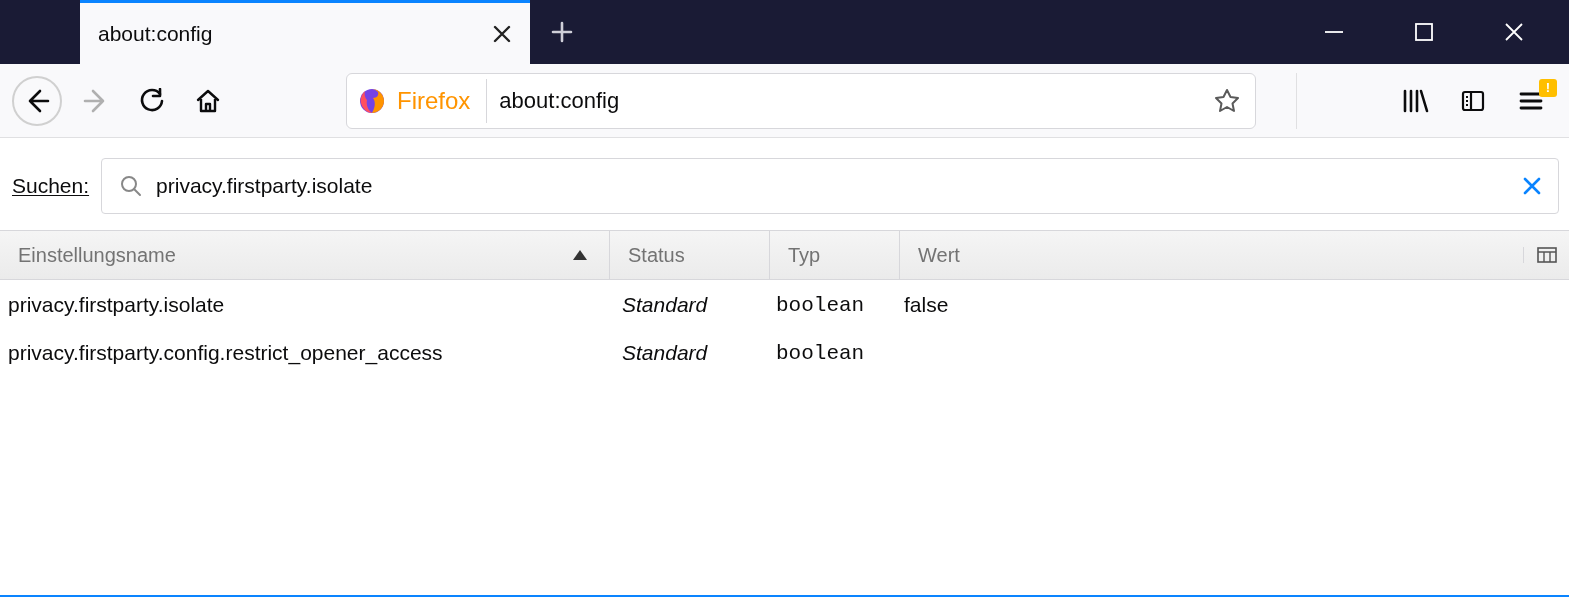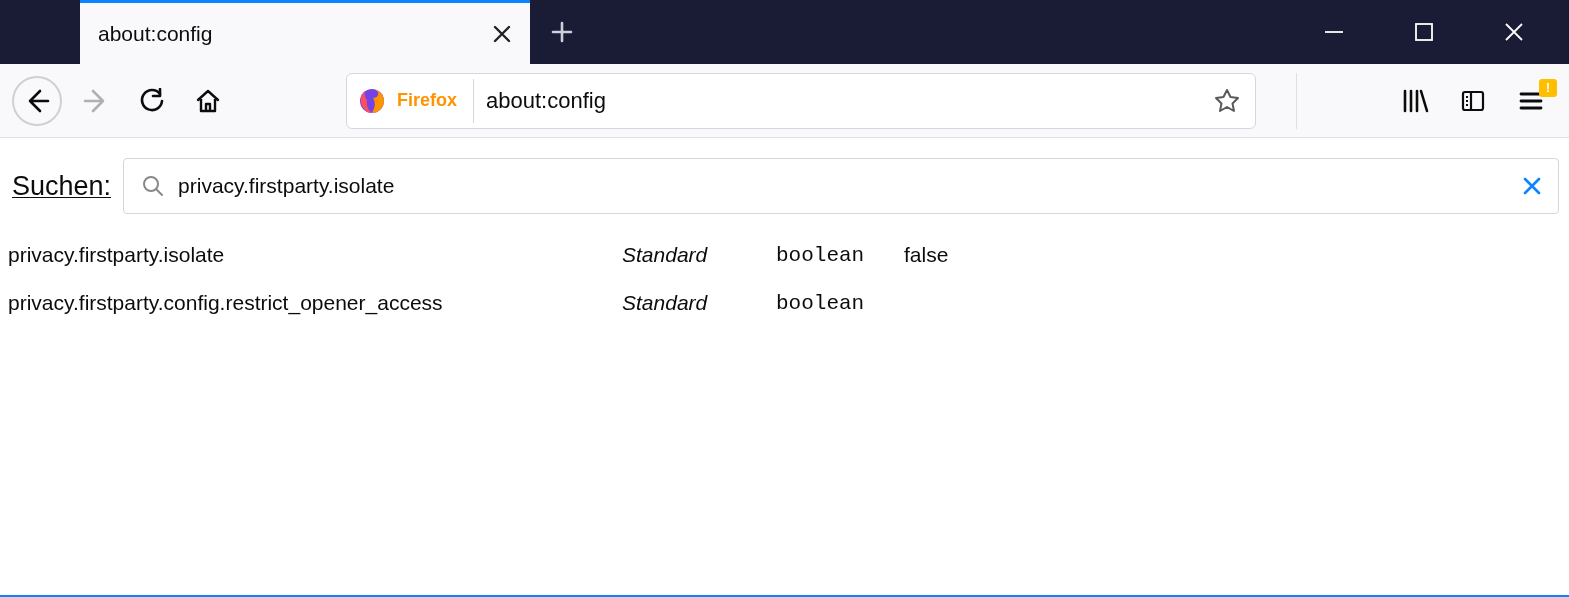--- a/index.html
+++ b/index.html
@@ -104,22 +104,22 @@
     display: flex;
     align-items: center;
     gap: 10px;
     border-right: 1px solid #d7d7db;
     padding-right: 16px;
     margin-right: 12px;
     height: 44px;
   }
   .identity-label {
     color: #ff9400;
-    font-size: 18px;
-    font-weight: 700;
+    font-size: 24px;
+    font-weight: 400;
   }
   .url-text {
     flex: 1;
     font-size: 22px;
     color: #0c0c0d;
   }
   .page-action {
     width: 44px; height: 44px;
     display:flex; align-items:center; justify-content:center;
     color:#5a5a5a;
@@ -157,21 +157,21 @@
     display:flex;
     flex-direction:column;
     padding-top: 6px;
   }
   .search-row {
     display:flex;
     align-items:center;
     padding: 14px 10px 16px 12px;
   }
   .search-label {
-    font-size: 27px;
+    font-size: 21px;
     color: #0c0c0d;
     text-decoration: underline;
     text-decoration-color: #0c0c0d;
     text-underline-offset: 2px;
     text-decoration-thickness: 1px;
     margin-right: 12px;
   }
   .search-box {
     flex:1;
     height: 56px;
@@ -367,20 +367,40 @@
       </span>
       <input class="search-input" value="privacy.firstparty.isolate" style="">
       <span class="search-clear">
         <svg width="20" height="20" viewBox="0 0 20 20">
             <path d="M3 3 L17 17 M17 3 L3 17" stroke="#0a84ff" stroke-width="2.6" stroke-linecap="round"></path>
           </svg>
       </span>
     </div>
   </div>
 
+  <div class="thead">
+    <div class="th th-name sorted">
+        <span>Einstellungsname</span>
+      </div>
+    <div class="th th-status">
+        <span>Status</span>
+      </div>
+    <div class="th th-type">
+        <span>Typ</span>
+      </div>
+    <div class="th th-value">
+        <span>Wert</span>
+      </div>
+    <div class="th-picker">
+      <svg width="20" height="16" viewBox="0 0 20 16">
+          <rect x="1" y="1" width="18" height="14" fill="none" stroke="#555" stroke-width="1.6"></rect>
+          <path d="M1 5 H19 M7 5 V15 M13 5 V15" stroke="#555" stroke-width="1.4"></path>
+        </svg>
+    </div>
+  </div>
 
   <div class="tbody" id="tbody">
       <div class="trow">
         <div class="td td-name">privacy.firstparty.isolate</div>
         <div class="td td-status">Standard</div>
         <div class="td td-type">boolean</div>
         <div class="td td-value">false</div>
       </div>
       <div class="trow">
         <div class="td td-name">privacy.firstparty.config.restrict_opener_access</div>

